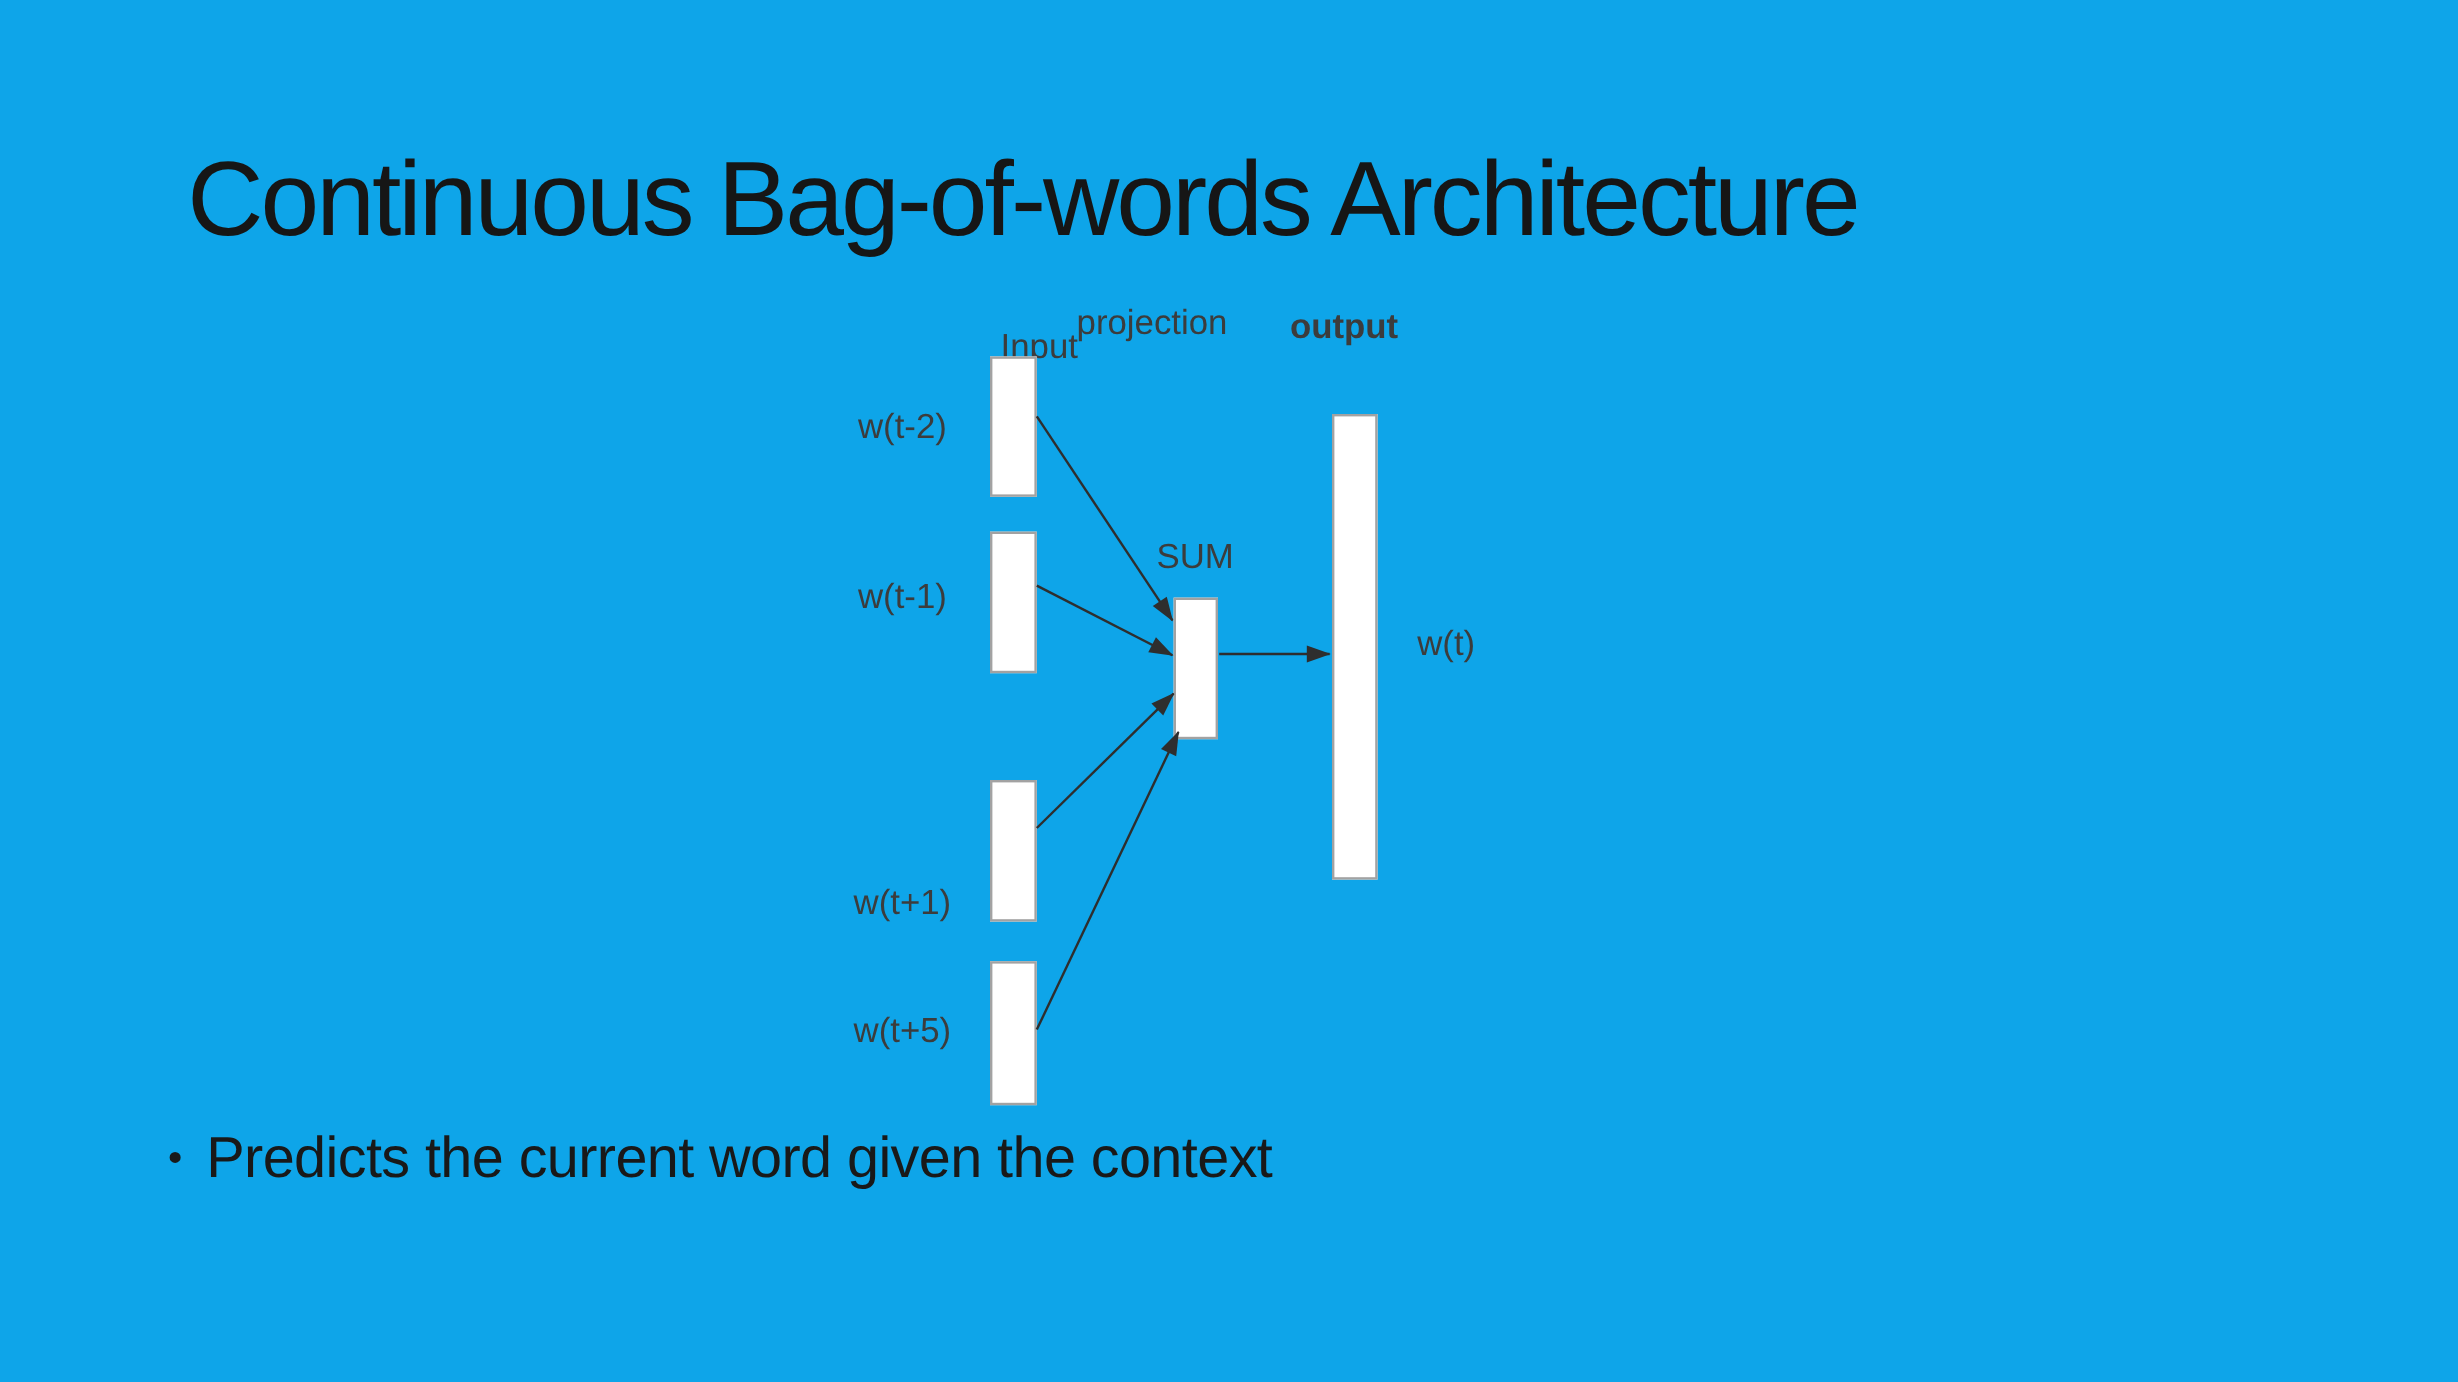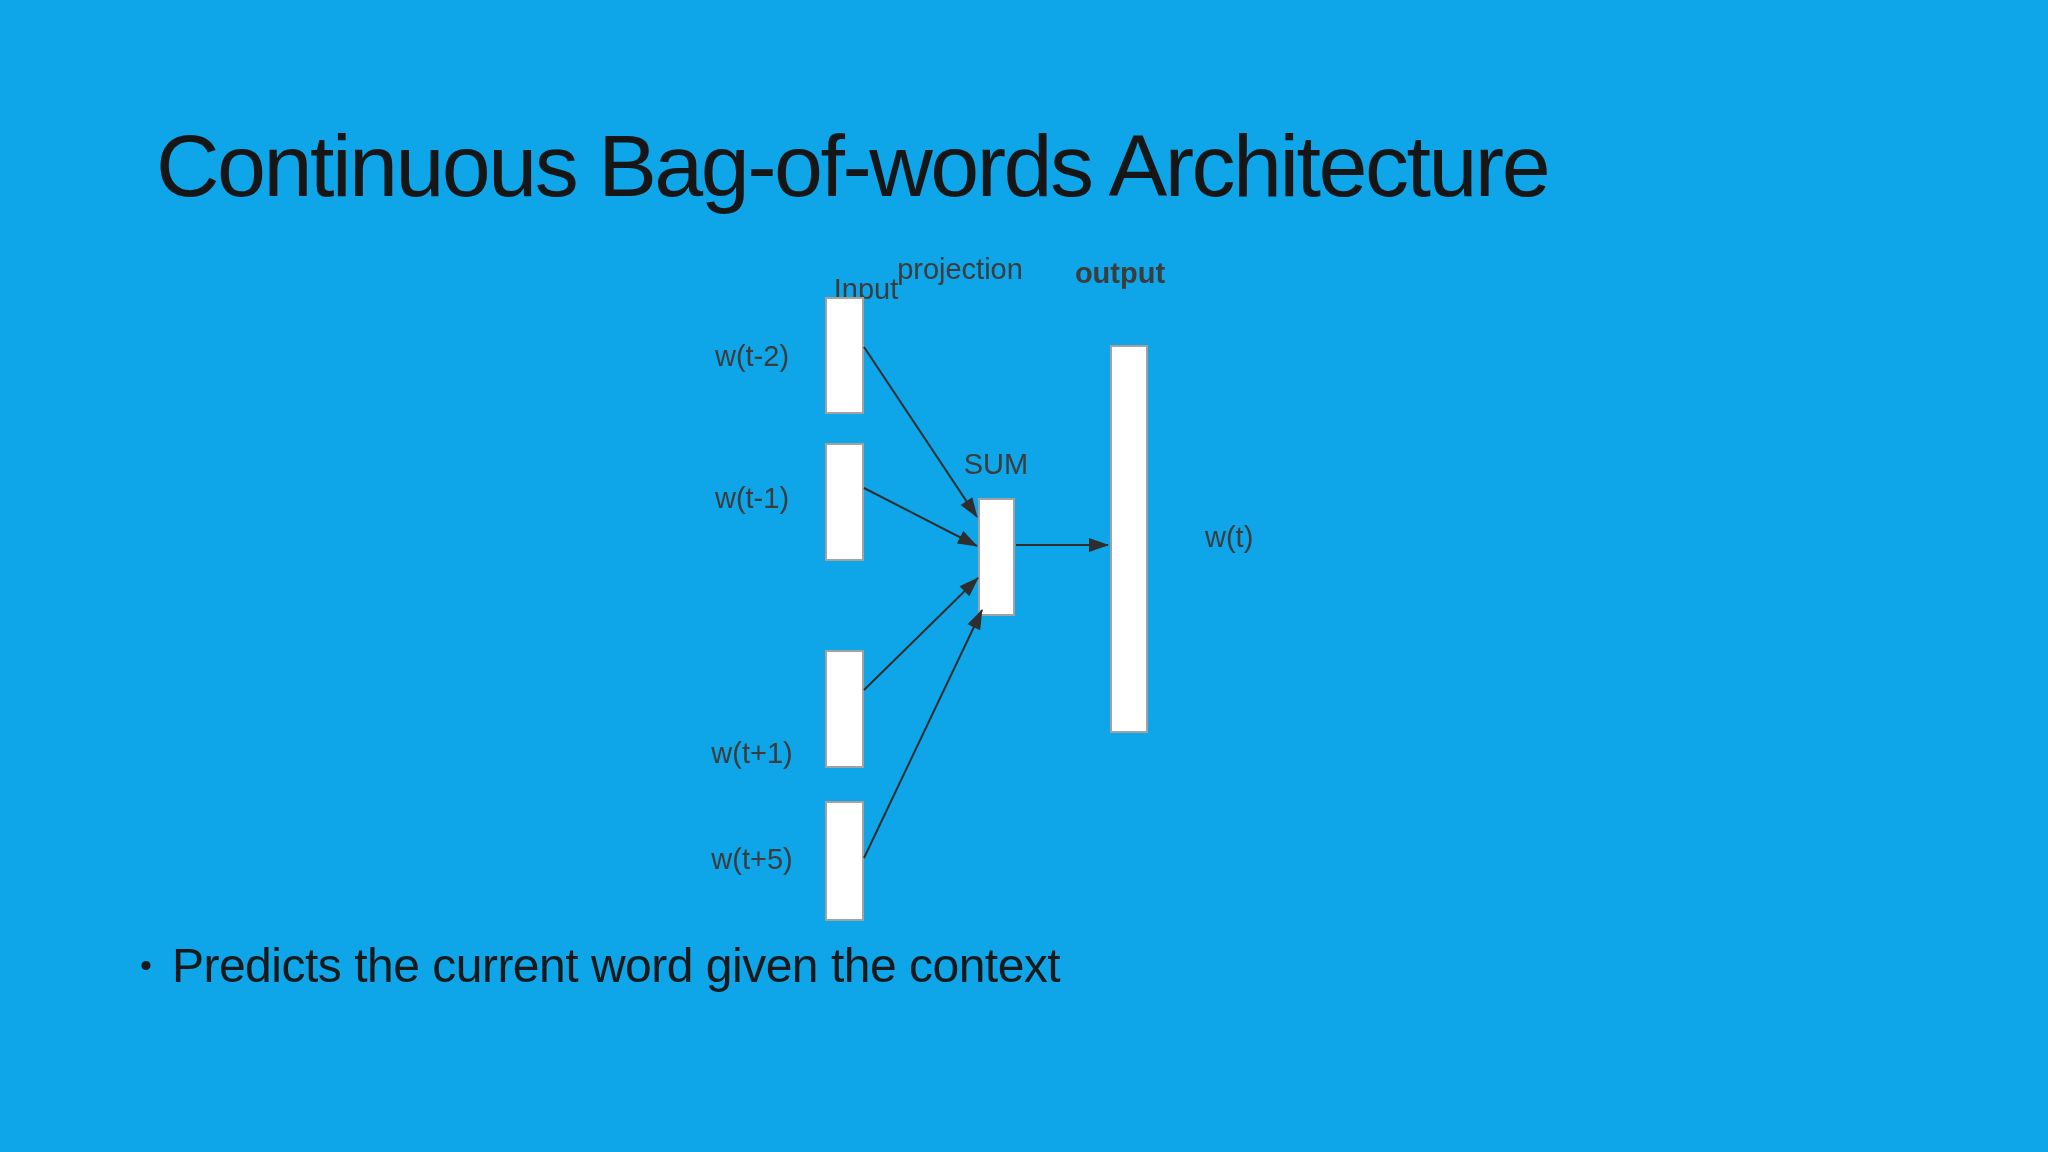--- a/index.html
+++ b/index.html
@@ -96,21 +96,21 @@
 
     <div class="box" style="left:825px; top:297px; width:39px; height:117px;"></div>
     <div class="box" style="left:825px; top:443px; width:39px; height:118px;"></div>
     <div class="box" style="left:825px; top:650px; width:39px; height:118px;"></div>
     <div class="box" style="left:825px; top:801px; width:39px; height:120px;"></div>
 
     <div class="dlabel center" style="left:936px; top:447px; width:120px;">SUM</div>
     <div class="box" style="left:978px; top:498px; width:37px; height:118px;"></div>
 
     <div class="box" style="left:1110px; top:345px; width:38px; height:388px;"></div>
-    <div class="dlabel" style="left:1181px; top:520px; width:100px;margin-left:24px;">w(t)</div>
+    <div class="dlabel" style="left:1181px; top:520px; width:100px;">w(t)</div>
 
     <svg class="arrows" width="2048" height="1152" viewBox="0 0 2048 1152">
       <defs>
         <marker id="ah" markerUnits="userSpaceOnUse" markerWidth="22" markerHeight="16" refX="20" refY="8" orient="auto">
           <path d="M1,1 L21,8 L1,15 Z" fill="#2e2e2e"></path>
         </marker>
       </defs>
       <line x1="864" y1="347" x2="977" y2="517" stroke-width="2" marker-end="url(#ah)" stroke="#2e2e2e"></line>
       <line x1="864" y1="488" x2="977" y2="546" stroke-width="2" marker-end="url(#ah)" stroke="#2e2e2e"></line>
       <line x1="864" y1="690" x2="978" y2="578" stroke-width="2" marker-end="url(#ah)" stroke="#2e2e2e"></line>

